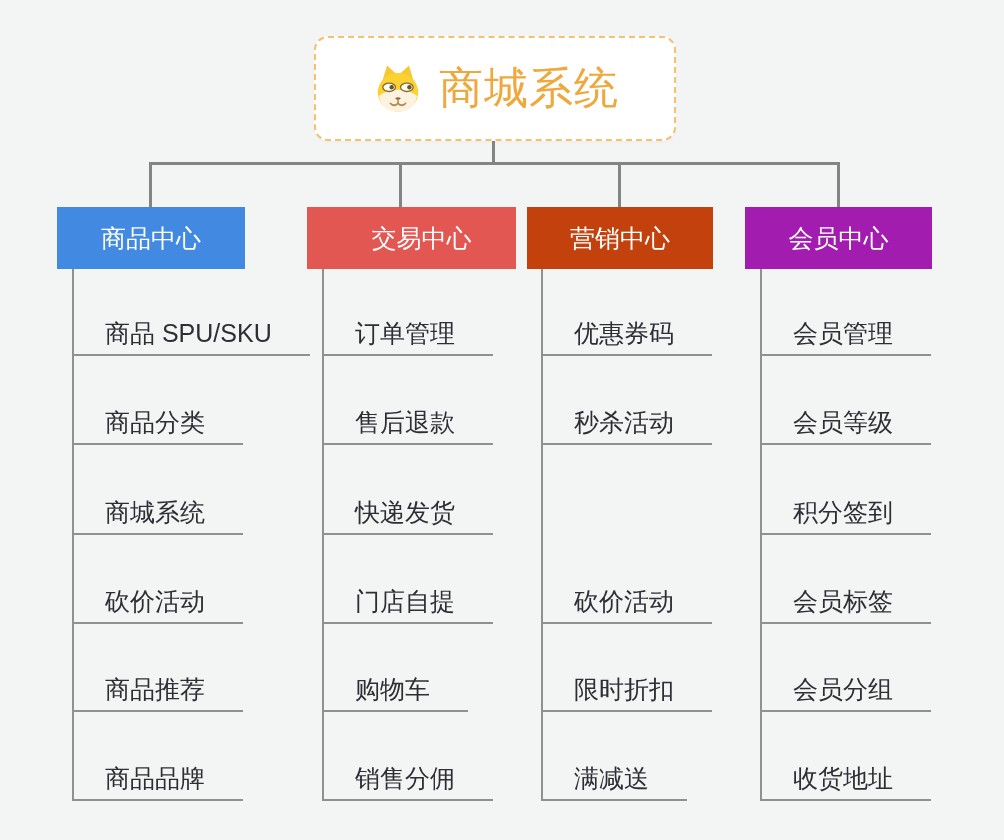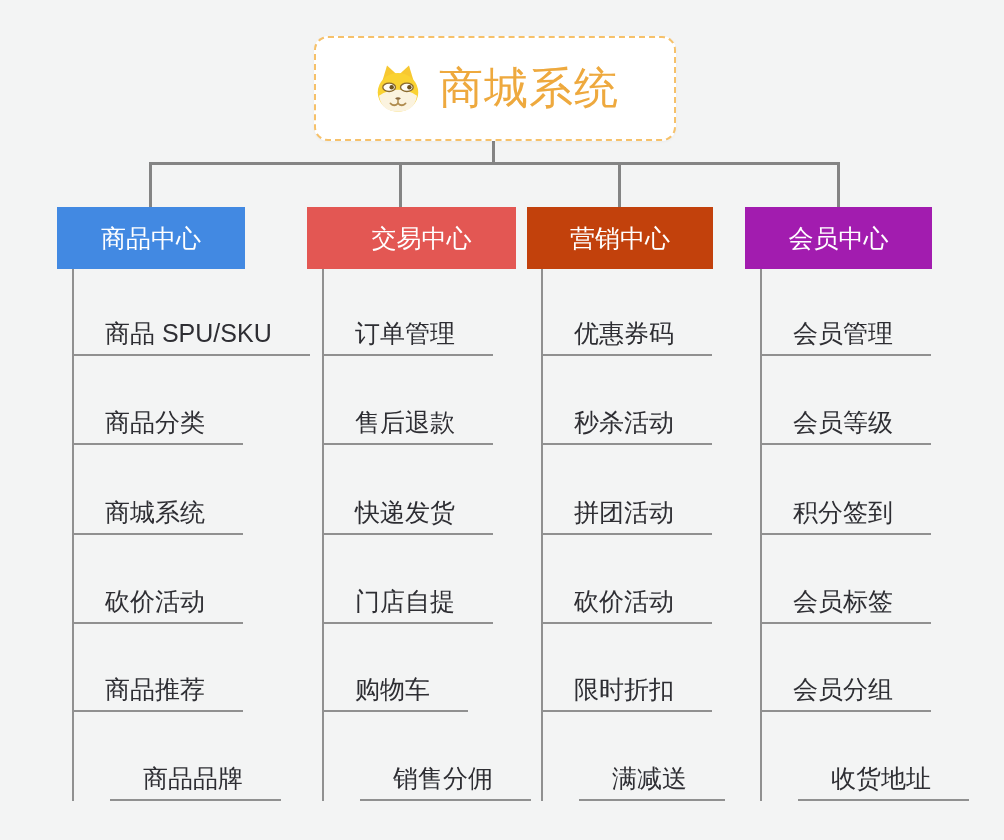--- a/index.html
+++ b/index.html
@@ -48,21 +48,21 @@
     position:absolute;left:0;
     font-size:25px;line-height:24px;color:#2e2e33;
     padding:0 38px 9px 33px;border-bottom:2px solid #909090;
     white-space:nowrap;
   }
   .leaf.r1{top:52px;}
   .leaf.r2{top:141px;}
   .leaf.r3{top:231px;}
   .leaf.r4{top:320px;}
   .leaf.r5{top:408px;}
-  .leaf.r6{top:497px;margin-left:38px;}
+  .leaf.r6{top:497px;}
 </style>
 </head>
 <body>
 
 <div class="canvas">
 
   <div class="line stem"></div>
   <div class="line hline"></div>
   <div class="line drop d1"></div>
   <div class="line drop d2"></div>
@@ -108,21 +108,20 @@
     <div class="leaf r3">快递发货</div>
     <div class="leaf r4">门店自提</div>
     <div class="leaf r5">购物车</div>
     <div class="leaf r6">销售分佣</div>
   </div>
 
   <div class="col c3">
     <div class="vline"></div>
     <div class="leaf r1">优惠券码</div>
     <div class="leaf r2">秒杀活动</div>
-    <div class="leaf r3">拼团活动</div>
     <div class="leaf r4">砍价活动</div>
     <div class="leaf r5">限时折扣</div>
     <div class="leaf r6">满减送</div>
   </div>
 
   <div class="col c4">
     <div class="vline"></div>
     <div class="leaf r1">会员管理</div>
     <div class="leaf r2">会员等级</div>
     <div class="leaf r3">积分签到</div>

